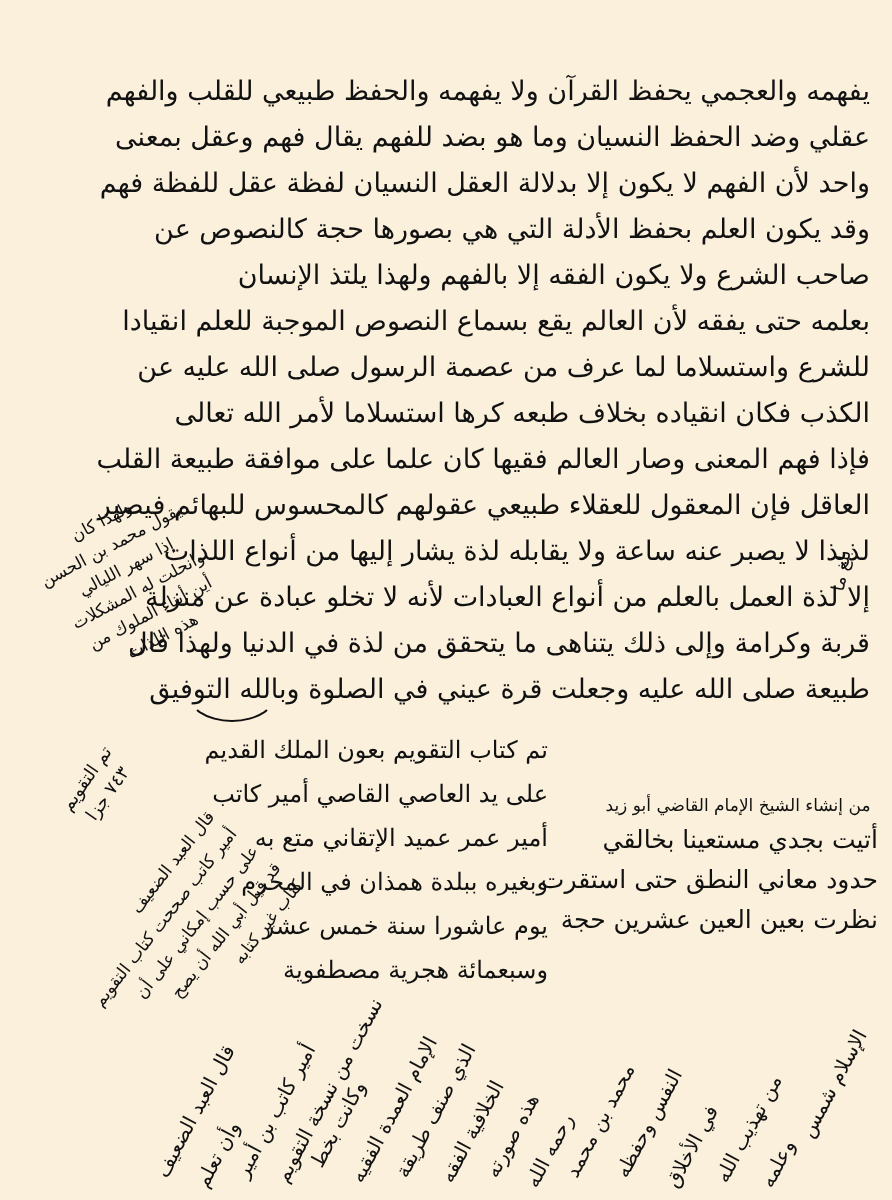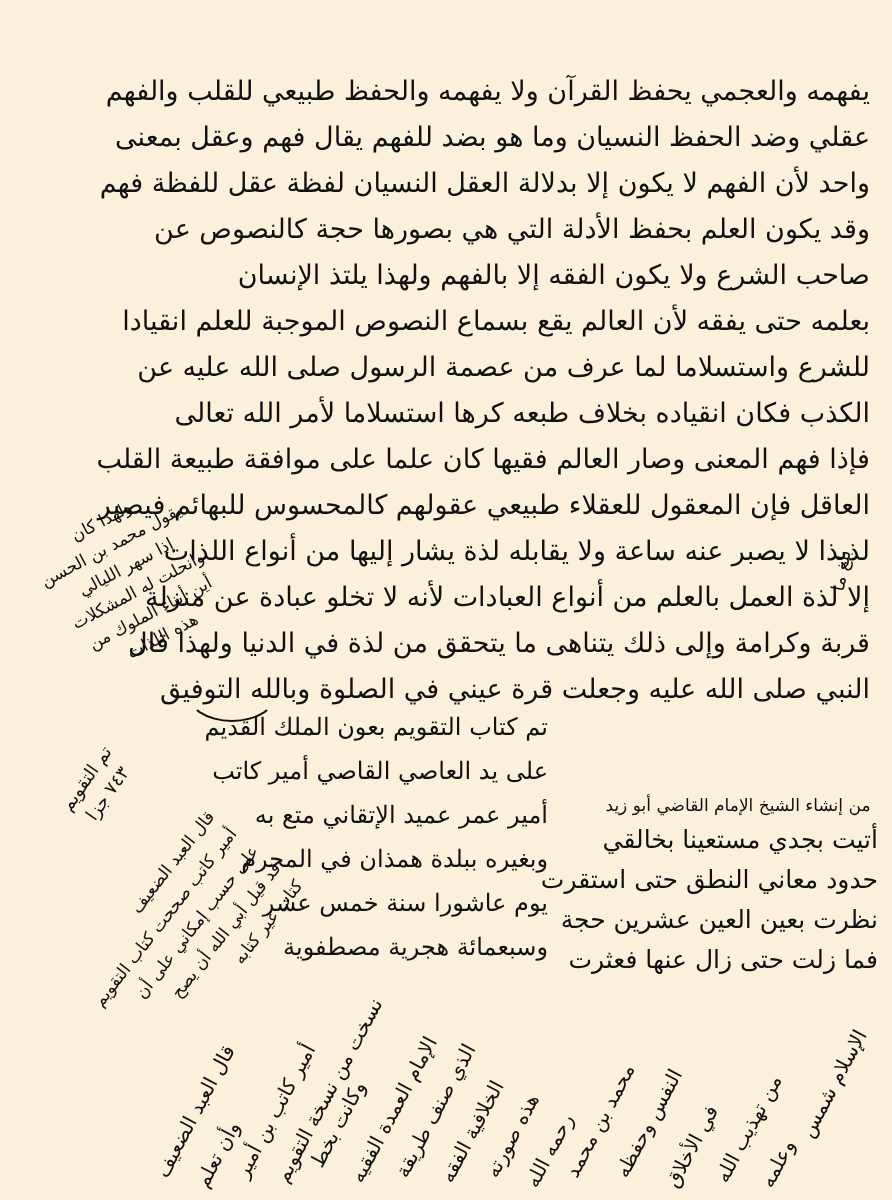--- a/index.html
+++ b/index.html
@@ -15,21 +15,21 @@
     position: absolute; left: 180px; top: 68px; width: 690px;
     direction: rtl; text-align: justify;
   }
   .main-line {
     display: block; height: 46px; line-height: 46px;
     font-family: "DejaVu Serif", serif; font-size: 27px;
     white-space: nowrap; text-align: right;
     letter-spacing: 0px;
   }
   .colophon {
-    position: absolute; left: 238px; top: 705px; width: 310px;
+    position: absolute; left: 238px; top: 728px; width: 310px;
     direction: rtl; text-align: right;
   }
   .colophon-line {
     display: block; height: 44px; line-height: 44px;
     font-family: "DejaVu Serif", serif; font-size: 24px; white-space: nowrap;
   }
   .verse-block {
     position: absolute; left: 578px; top: 790px; width: 300px;
     direction: rtl; text-align: right;
   }
@@ -95,40 +95,39 @@
     <span class="main-line">وقد يكون العلم بحفظ الأدلة التي هي بصورها حجة كالنصوص عن</span>
     <span class="main-line">صاحب الشرع ولا يكون الفقه إلا بالفهم ولهذا يلتذ الإنسان</span>
     <span class="main-line">بعلمه حتى يفقه لأن العالم يقع بسماع النصوص الموجبة للعلم انقيادا</span>
     <span class="main-line">للشرع واستسلاما لما عرف من عصمة الرسول صلى الله عليه عن</span>
     <span class="main-line">الكذب فكان انقياده بخلاف طبعه كرها استسلاما لأمر الله تعالى</span>
     <span class="main-line">فإذا فهم المعنى وصار العالم فقيها كان علما على موافقة طبيعة القلب</span>
     <span class="main-line">العاقل فإن المعقول للعقلاء طبيعي عقولهم كالمحسوس للبهائم فيصير</span>
     <span class="main-line">لذيذا لا يصبر عنه ساعة ولا يقابله لذة يشار إليها من أنواع اللذات</span>
     <span class="main-line">إلا لذة العمل بالعلم من أنواع العبادات لأنه لا تخلو عبادة عن منزلة</span>
     <span class="main-line">قربة وكرامة وإلى ذلك يتناهى ما يتحقق من لذة في الدنيا ولهذا قال</span>
-    <span class="main-line">النبي صلى الله عليه وجعلت قرة عيني في الصلوة وبالله التوفيق</span>
+    <span class="main-line">طبيعة صلى الله عليه وجعلت قرة عيني في الصلوة وبالله التوفيق</span>
   </div>
 
   <div class="flourish" style="left:185px; top:658px; width:90px; height:60px; transform:rotate(180deg);"></div>
 
   <div class="colophon">
     <span class="colophon-line">تم كتاب التقويم بعون الملك القديم</span>
     <span class="colophon-line">على يد العاصي القاصي أمير كاتب</span>
     <span class="colophon-line">أمير عمر عميد الإتقاني متع به</span>
     <span class="colophon-line">وبغيره ببلدة همذان في المحرم</span>
     <span class="colophon-line">يوم عاشورا سنة خمس عشر</span>
     <span class="colophon-line">وسبعمائة هجرية مصطفوية</span>
   </div>
 
   <div class="verse-block">
     <span class="verse-heading">من إنشاء الشيخ الإمام القاضي أبو زيد</span>
     <span class="verse-line">أتيت بجدي مستعينا بخالقي</span>
     <span class="verse-line">حدود معاني النطق حتى استقرت</span>
     <span class="verse-line">نظرت بعين العين عشرين حجة</span>
-    <span class="verse-line">فما زلت حتى زال عنها فعثرت</span>
   </div>
 
   <div class="margin-note-left">
     <span class="margin-line">ولهذا كان</span>
     <span class="margin-line">يقول محمد بن الحسن</span>
     <span class="margin-line">إذا سهر الليالي</span>
     <span class="margin-line">وانحلت له المشكلات</span>
     <span class="margin-line">أين أبناء الملوك من</span>
     <span class="margin-line">هذه اللذات</span>
   </div>

